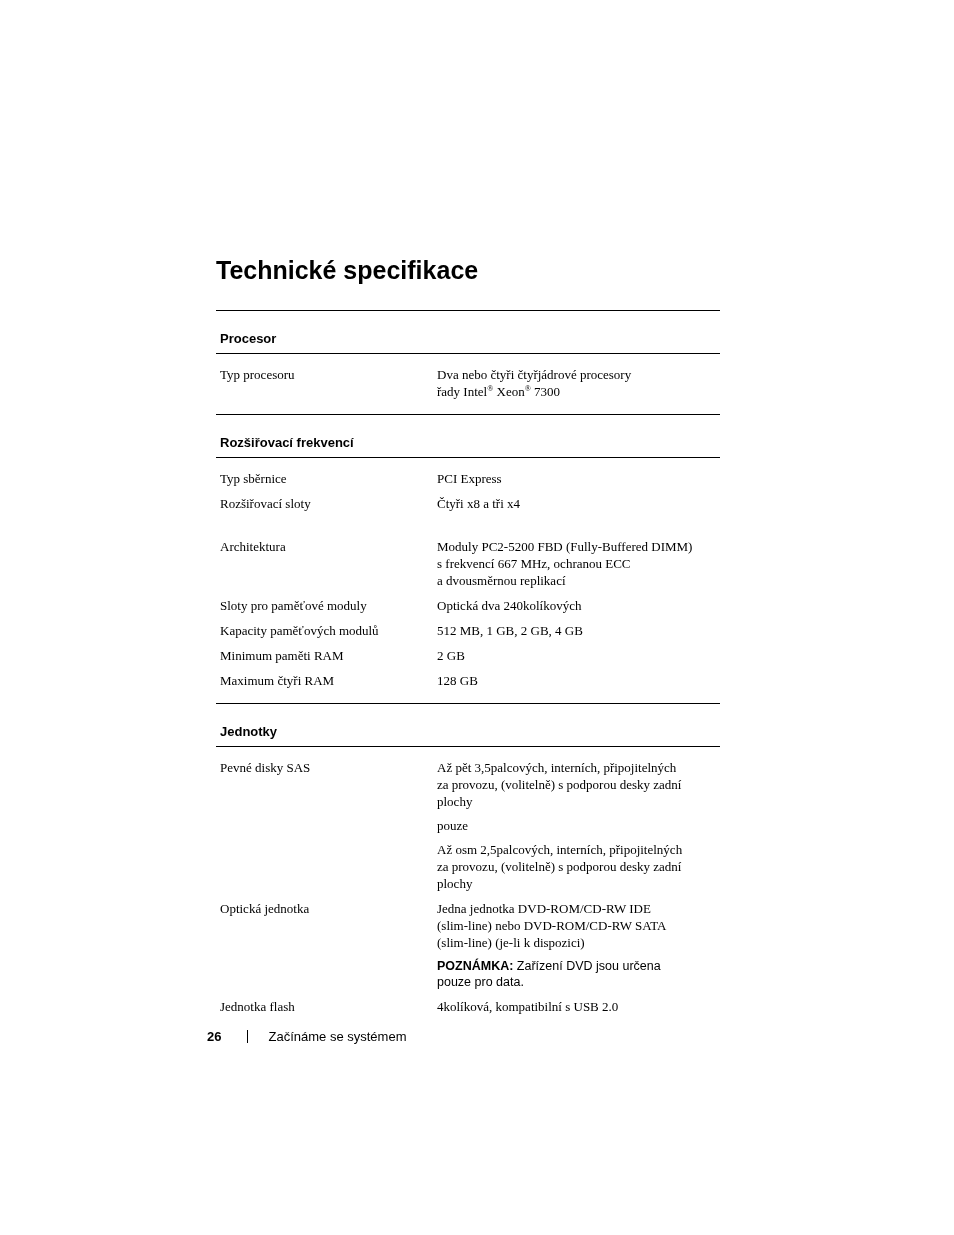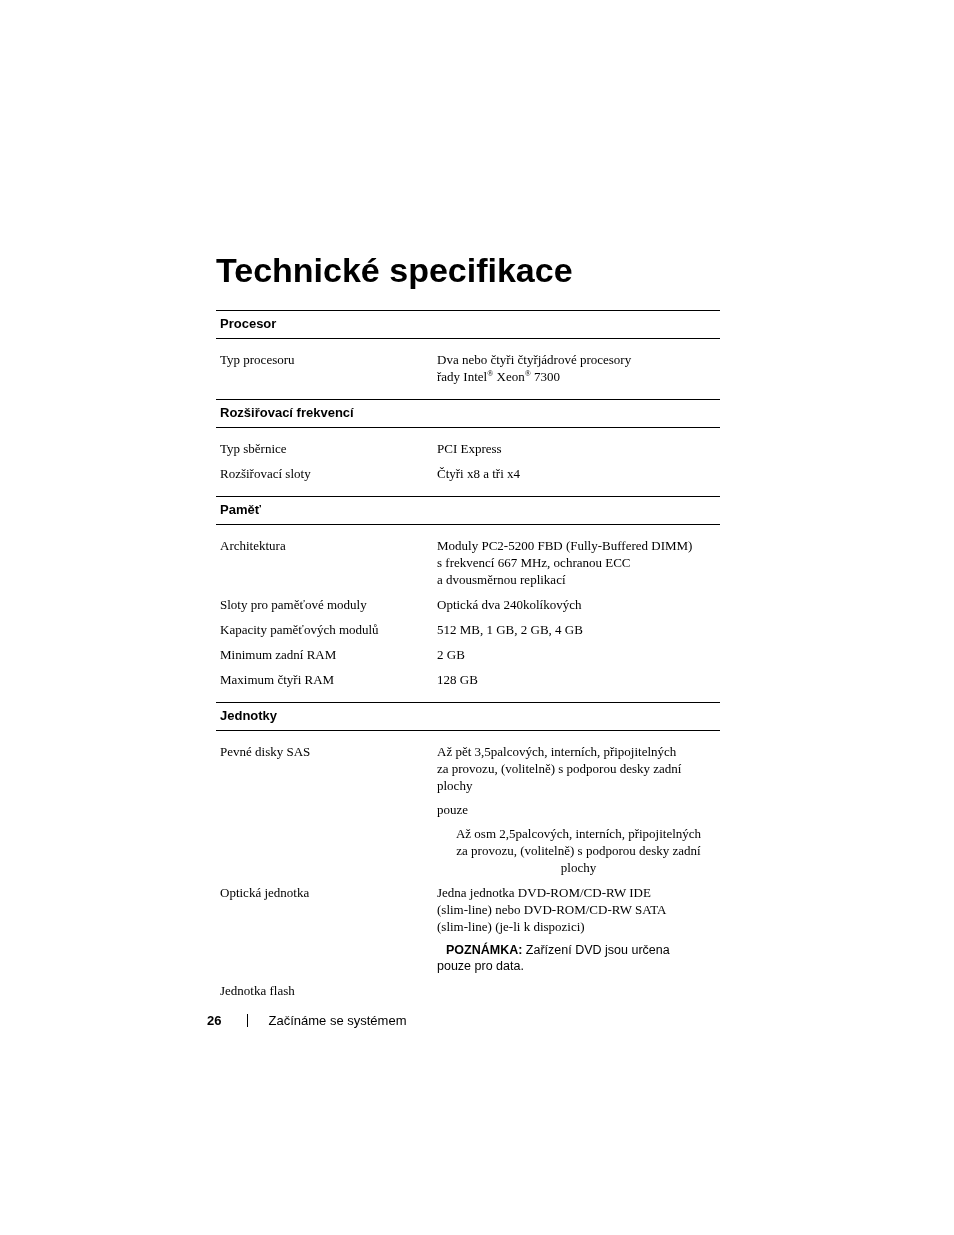--- a/index.html
+++ b/index.html
@@ -12,28 +12,28 @@
   }
   .page {
     position: relative;
     width: 954px; height: 1235px;
     padding: 255px 234px 0 216px;
     background: #fff;
   }
   .title {
     font-family: "Liberation Sans", sans-serif;
     font-weight: bold;
-    font-size: 34px;
+    font-size: 25px;
     line-height: 30px;
     margin-bottom: 25px;
   }
   .section-heading {
     border-top: 1px solid #000;
     border-bottom: 1px solid #000;
-    padding: 5px 0 6px 4px;
+    padding: 20px 0 6px 4px;
     font-family: "Liberation Sans", sans-serif;
     font-weight: bold;
     font-size: 13px;
     line-height: 16px;
   }
   .section-body { padding: 12px 0 6px 4px; }
   .row { display: flex; margin-bottom: 8px; }
   .row .label {
     flex: none;
     width: 217px;
@@ -41,31 +41,31 @@
     line-height: 17px;
     padding-right: 10px;
   }
   .row .value {
     flex: 1;
     font-size: 13px;
     line-height: 17px;
   }
   .preline { white-space: pre-line; }
   .para { white-space: pre-line; margin-bottom: 7px; }
-  .para:last-child { margin-bottom: 0; text-align: center; }
+  .para:last-child { margin-bottom: 0; }
   .vline { white-space: nowrap; }
   sup.reg { font-size: 8px; vertical-align: super; line-height: 0; }
   .note {
     font-family: "Liberation Sans", sans-serif;
     font-size: 12.5px;
     line-height: 16px;
     margin-top: 4px;
     white-space: pre-line;
   }
-  .note .note-label { font-weight: bold; margin-left: 9px; }
+  .note .note-label { font-weight: bold; }
   .footer {
     display: flex;
     align-items: center;
     margin-left: -9px;
     font-family: "Liberation Sans", sans-serif;
     font-size: 13px;
   }
   .footer .page-number { font-weight: bold; }
   .footer .sep {
     display: inline-block;
@@ -102,38 +102,37 @@
         <div class="value preline">PCI Express</div>
       </div>
       <div class="row">
         <div class="label">Rozšiřovací sloty</div>
         <div class="value preline">Čtyři x8 a tři x4</div>
       </div>
     </div>
   </div>
 
   <div class="section">
-    <div class="section-heading">Paměť</div>
     <div class="section-body">
       <div class="row">
         <div class="label">Architektura</div>
         <div class="value preline">Moduly PC2-5200 FBD (Fully-Buffered DIMM)
 s frekvencí 667 MHz, ochranou ECC
 a dvousměrnou replikací</div>
       </div>
       <div class="row">
         <div class="label">Sloty pro paměťové moduly</div>
         <div class="value preline">Optická dva 240kolíkových</div>
       </div>
       <div class="row">
         <div class="label">Kapacity paměťových modulů</div>
         <div class="value preline">512 MB, 1 GB, 2 GB, 4 GB</div>
       </div>
       <div class="row">
-        <div class="label">Minimum zadní RAM</div>
+        <div class="label">Minimum paměti RAM</div>
         <div class="value preline">2 GB</div>
       </div>
       <div class="row">
         <div class="label">Maximum čtyři RAM</div>
         <div class="value preline">128 GB</div>
       </div>
     </div>
   </div>
 
   <div class="section">
@@ -159,20 +158,21 @@
           <div class="para">Jedna jednotka DVD-ROM/CD-RW IDE
 (slim-line) nebo DVD-ROM/CD-RW SATA
 (slim-line) (je-li k dispozici)</div>
           <div class="note"><span class="note-label">POZNÁMKA:</span><span> Zařízení DVD jsou určena
 pouze pro data.</span></div>
         </div>
       </div>
 
       <div class="row">
         <div class="label">Jednotka flash</div>
+        <div class="value preline">4kolíková, kompatibilní s USB 2.0</div>
       </div>
 
     </div>
   </div>
 
   <div class="footer">
     <span class="page-number">26</span>
     <span class="sep"></span>
     <span class="footer-text">Začínáme se systémem</span>
   </div>

